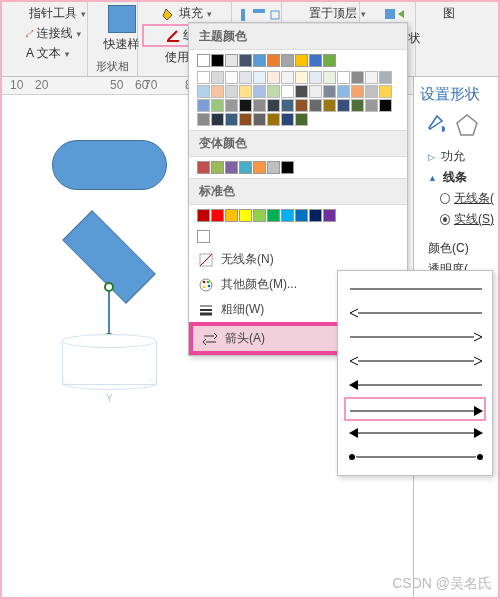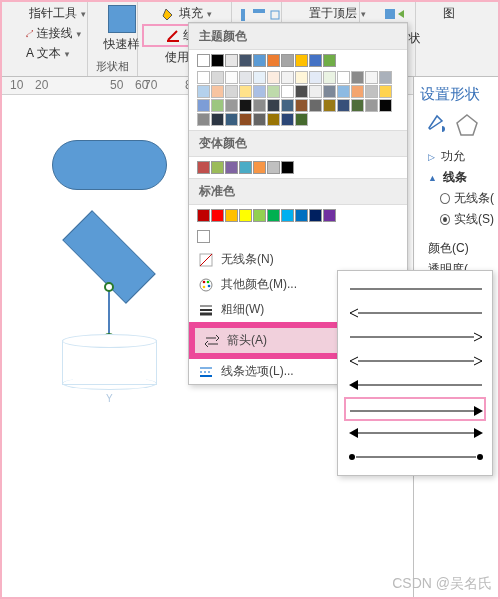--- a/index.html
+++ b/index.html
@@ -27,29 +27,29 @@
 .shape-db:before{top:-6px;background:#fff;}
 .shape-db:after{bottom:-6px;border-top:none;}
 .conn{position:absolute;left:106px;top:192px;width:2px;height:54px;background:#4f81bd;}
 
 .dropdown{position:absolute;left:188px;top:22px;width:220px;background:#fff;border:1px solid #c0c0c0;box-shadow:2px 2px 6px rgba(0,0,0,.2);z-index:5;}
 .dropdown .row{display:flex;align-items:center;gap:8px;padding:4px 10px;color:#444;}
 .dropdown .hdr{background:#eee;font-weight:bold;color:#666;border-top:1px solid #ddd;border-bottom:1px solid #ddd;}
 .swatches{padding:4px 8px;display:flex;flex-wrap:wrap;gap:1px;}
 .sw{width:13px;height:13px;}
 .recent{display:flex;gap:1px;padding:4px 8px;}
-.row.hi{border:6px solid #ec4899;background:#f1d0dc;}
+.row.hi{border:4px solid #ec4899;background:#f1d0dc;}
 .arrow-sub{position:absolute;left:337px;top:270px;width:156px;background:#fff;border:1px solid #c0c0c0;box-shadow:2px 2px 6px rgba(0,0,0,.2);z-index:6;padding:6px 0;}
 .aline{height:24px;position:relative;margin:0 8px;}
 .aline svg{width:100%;height:100%;}
 .aline.sel{border:2px solid #f49ac1;margin:0 6px;}
 .side{width:85px;border-left:1px solid #c0c0c0;background:#fff;padding:4px 4px;}
 .side h3{color:#3b73b9;font-size:15px;font-weight:normal;margin:4px 0 8px 2px;}
 .side .srow{display:flex;align-items:center;gap:4px;padding:2px 0 2px 10px;color:#333;white-space:nowrap;}
-.side .indent{padding-left:22px;}
+.side .indent{padding-left:22px;text-decoration:underline;}
 .tri{color:#3b73b9;font-size:9px;margin-right:2px;}
 .radio{width:11px;height:11px;border:1px solid #666;border-radius:50%;display:inline-block;position:relative;}
 .radio.on:after{content:"";position:absolute;inset:2px;background:#444;border-radius:50%;}
 .sideicons{display:flex;gap:4px;margin:4px 0 8px 6px;}
 .sideicons svg{width:26px;height:26px;}
 .watermark{position:absolute;right:8px;bottom:6px;color:#bbb;font-size:14px;z-index:20;}
 </style>
 </head>
 <body>
 
@@ -364,28 +364,20 @@
   <div class="row hi">
       <span class="ico"><svg viewBox="0 0 14 14">
           <line x1="1" y1="4" x2="11" y2="4" stroke="#333"></line>
           <path d="M11 1l3 3-3 3" fill="none" stroke="#333"></path>
           <line x1="3" y1="10" x2="13" y2="10" stroke="#333"></line>
           <path d="M3 7l-3 3 3 3" fill="none" stroke="#333"></path>
         </svg></span>
       <span>箭头(A)</span>
       <span style="margin-left:auto">▸</span>
     </div>
-  <div class="row">
-      <span class="ico"><svg viewBox="0 0 14 14">
-          <line x1="1" y1="3" x2="13" y2="3" stroke="#06c"></line>
-          <line x1="1" y1="7" x2="13" y2="7" stroke="#06c" stroke-dasharray="2 2"></line>
-          <line x1="1" y1="11" x2="13" y2="11" stroke="#06c" stroke-width="2"></line>
-        </svg></span>
-      <span>线条选项(L)...</span>
-    </div>
 </div>
 
 <div class="arrow-sub">
   <div class="aline"><svg>
         <line x1="4" y1="12" x2="136" y2="12" stroke="#000" stroke-width="1.2"></line>
       </svg></div>
   <div class="aline"><svg>
         <line x1="12" y1="12" x2="136" y2="12" stroke="#000"></line>
         <path d="M12 8l-8 4 8 4" fill="none" stroke="#000"></path>
       </svg></div>

